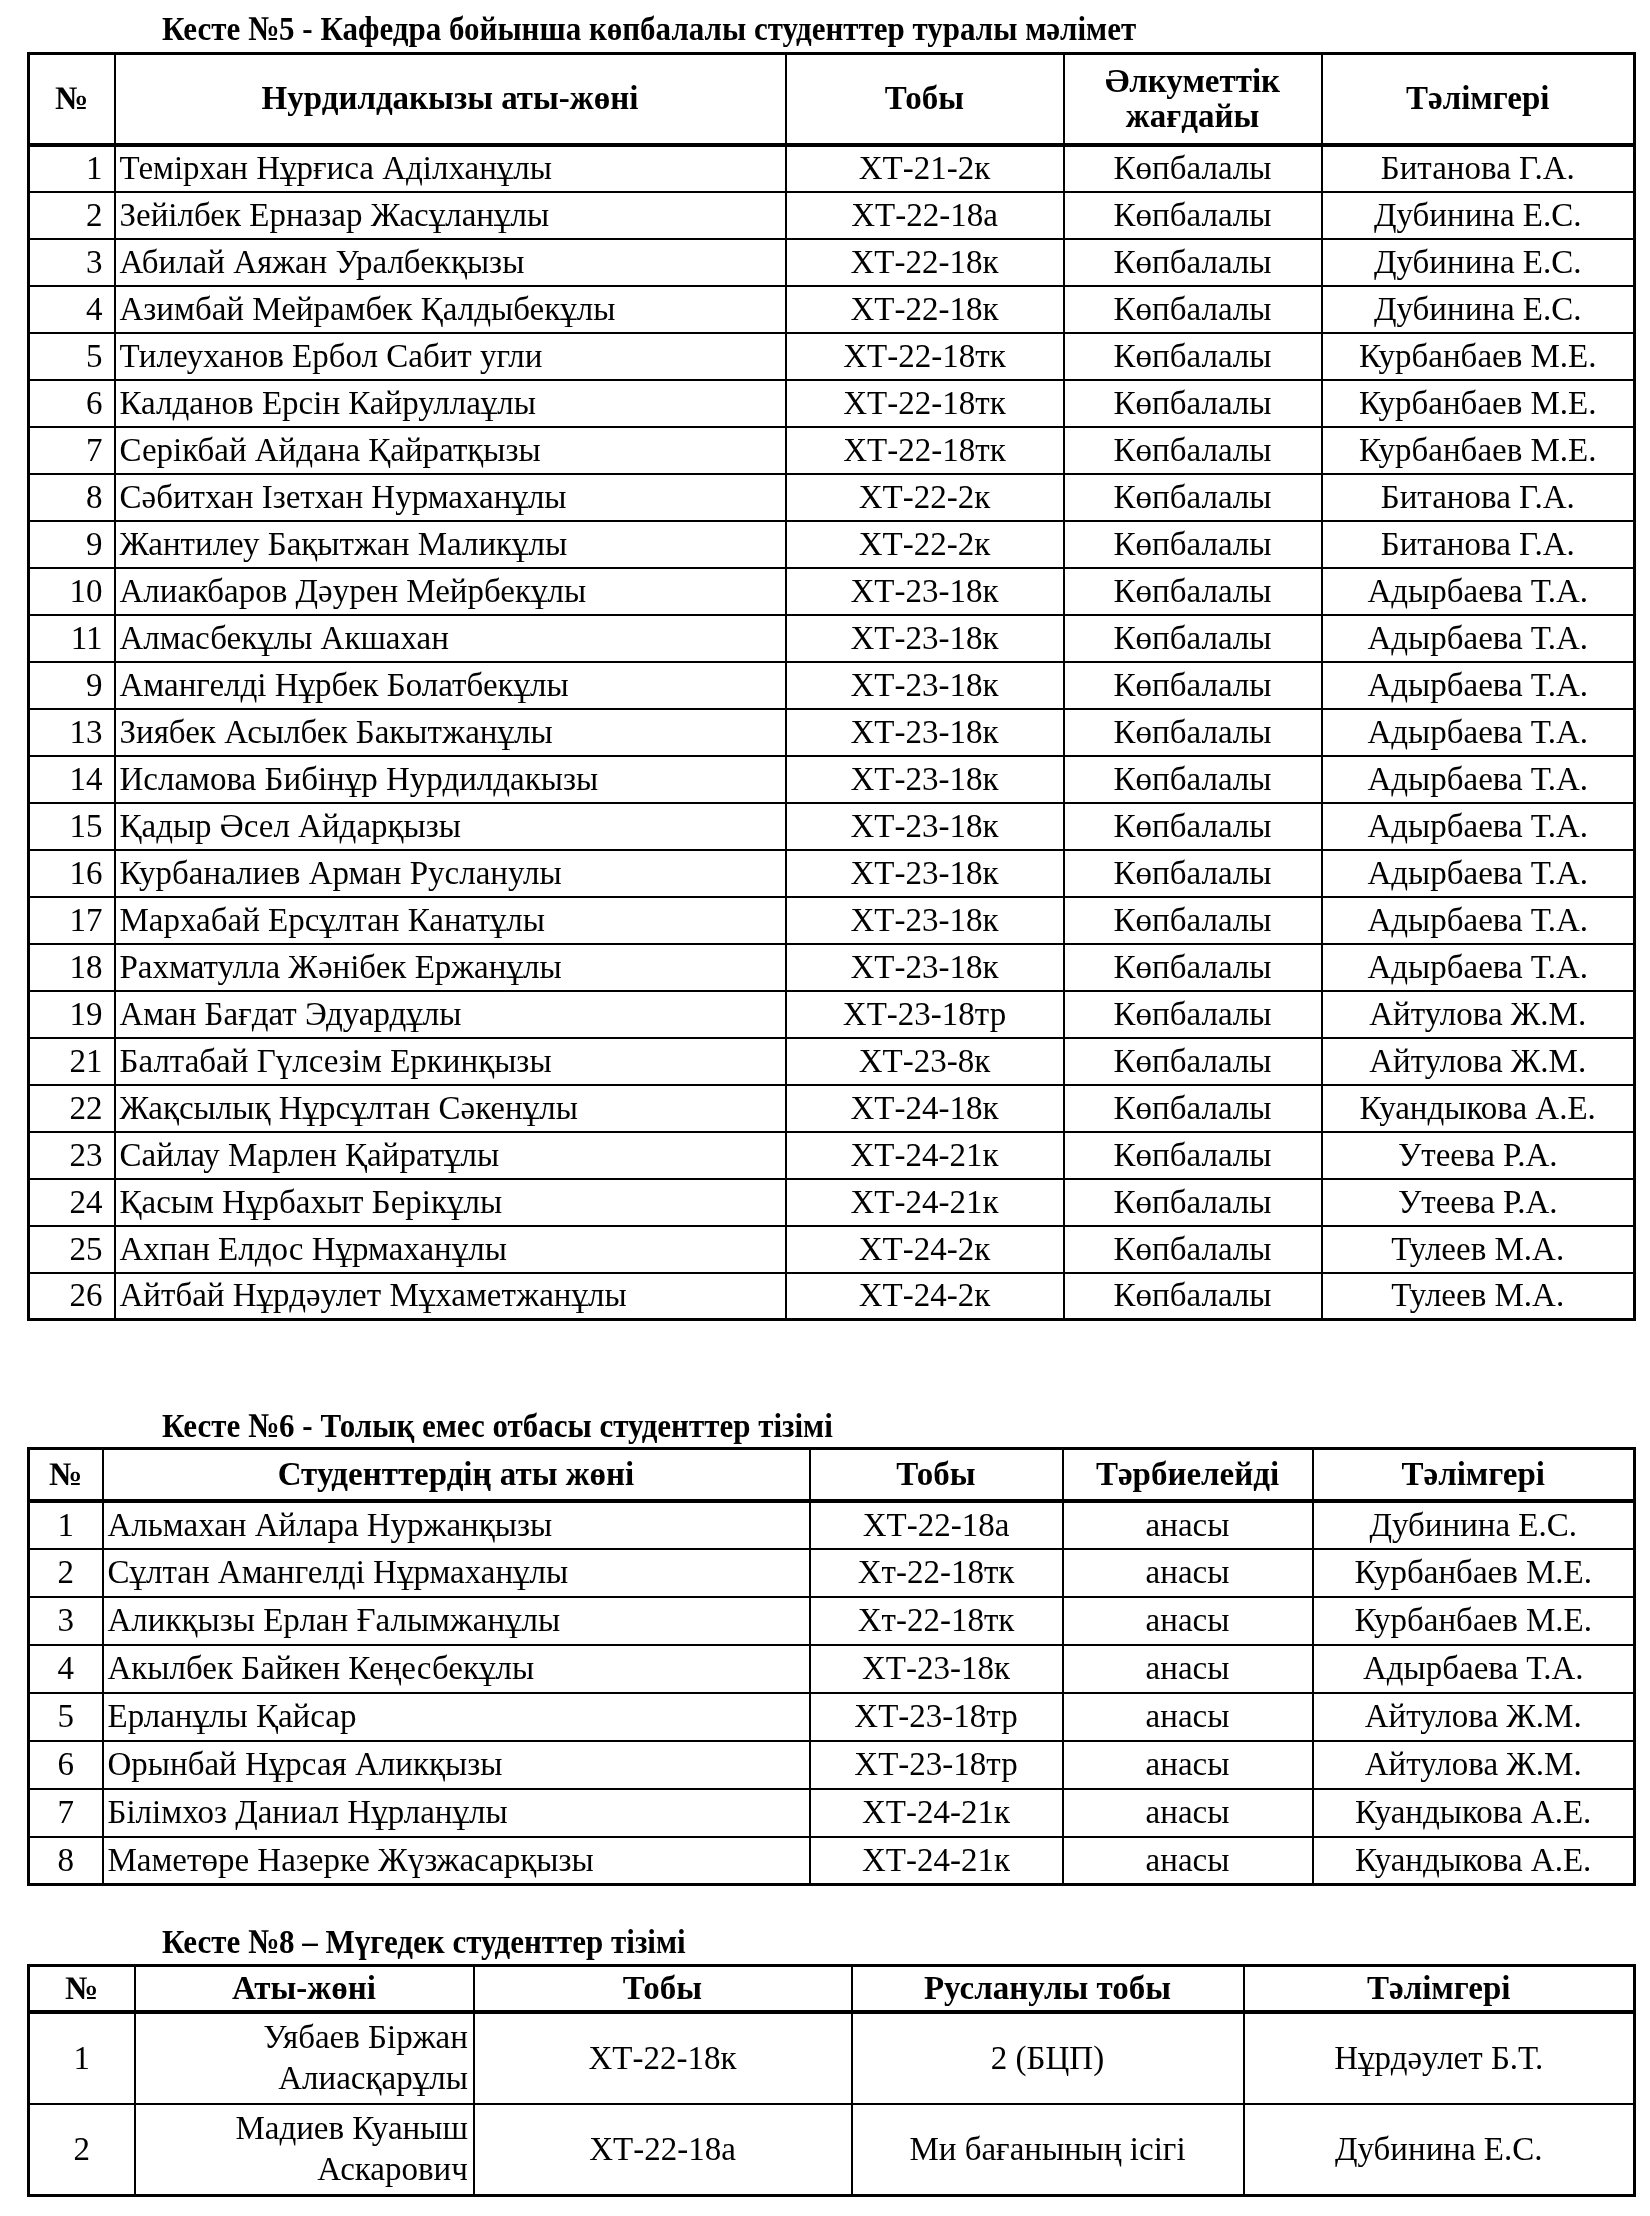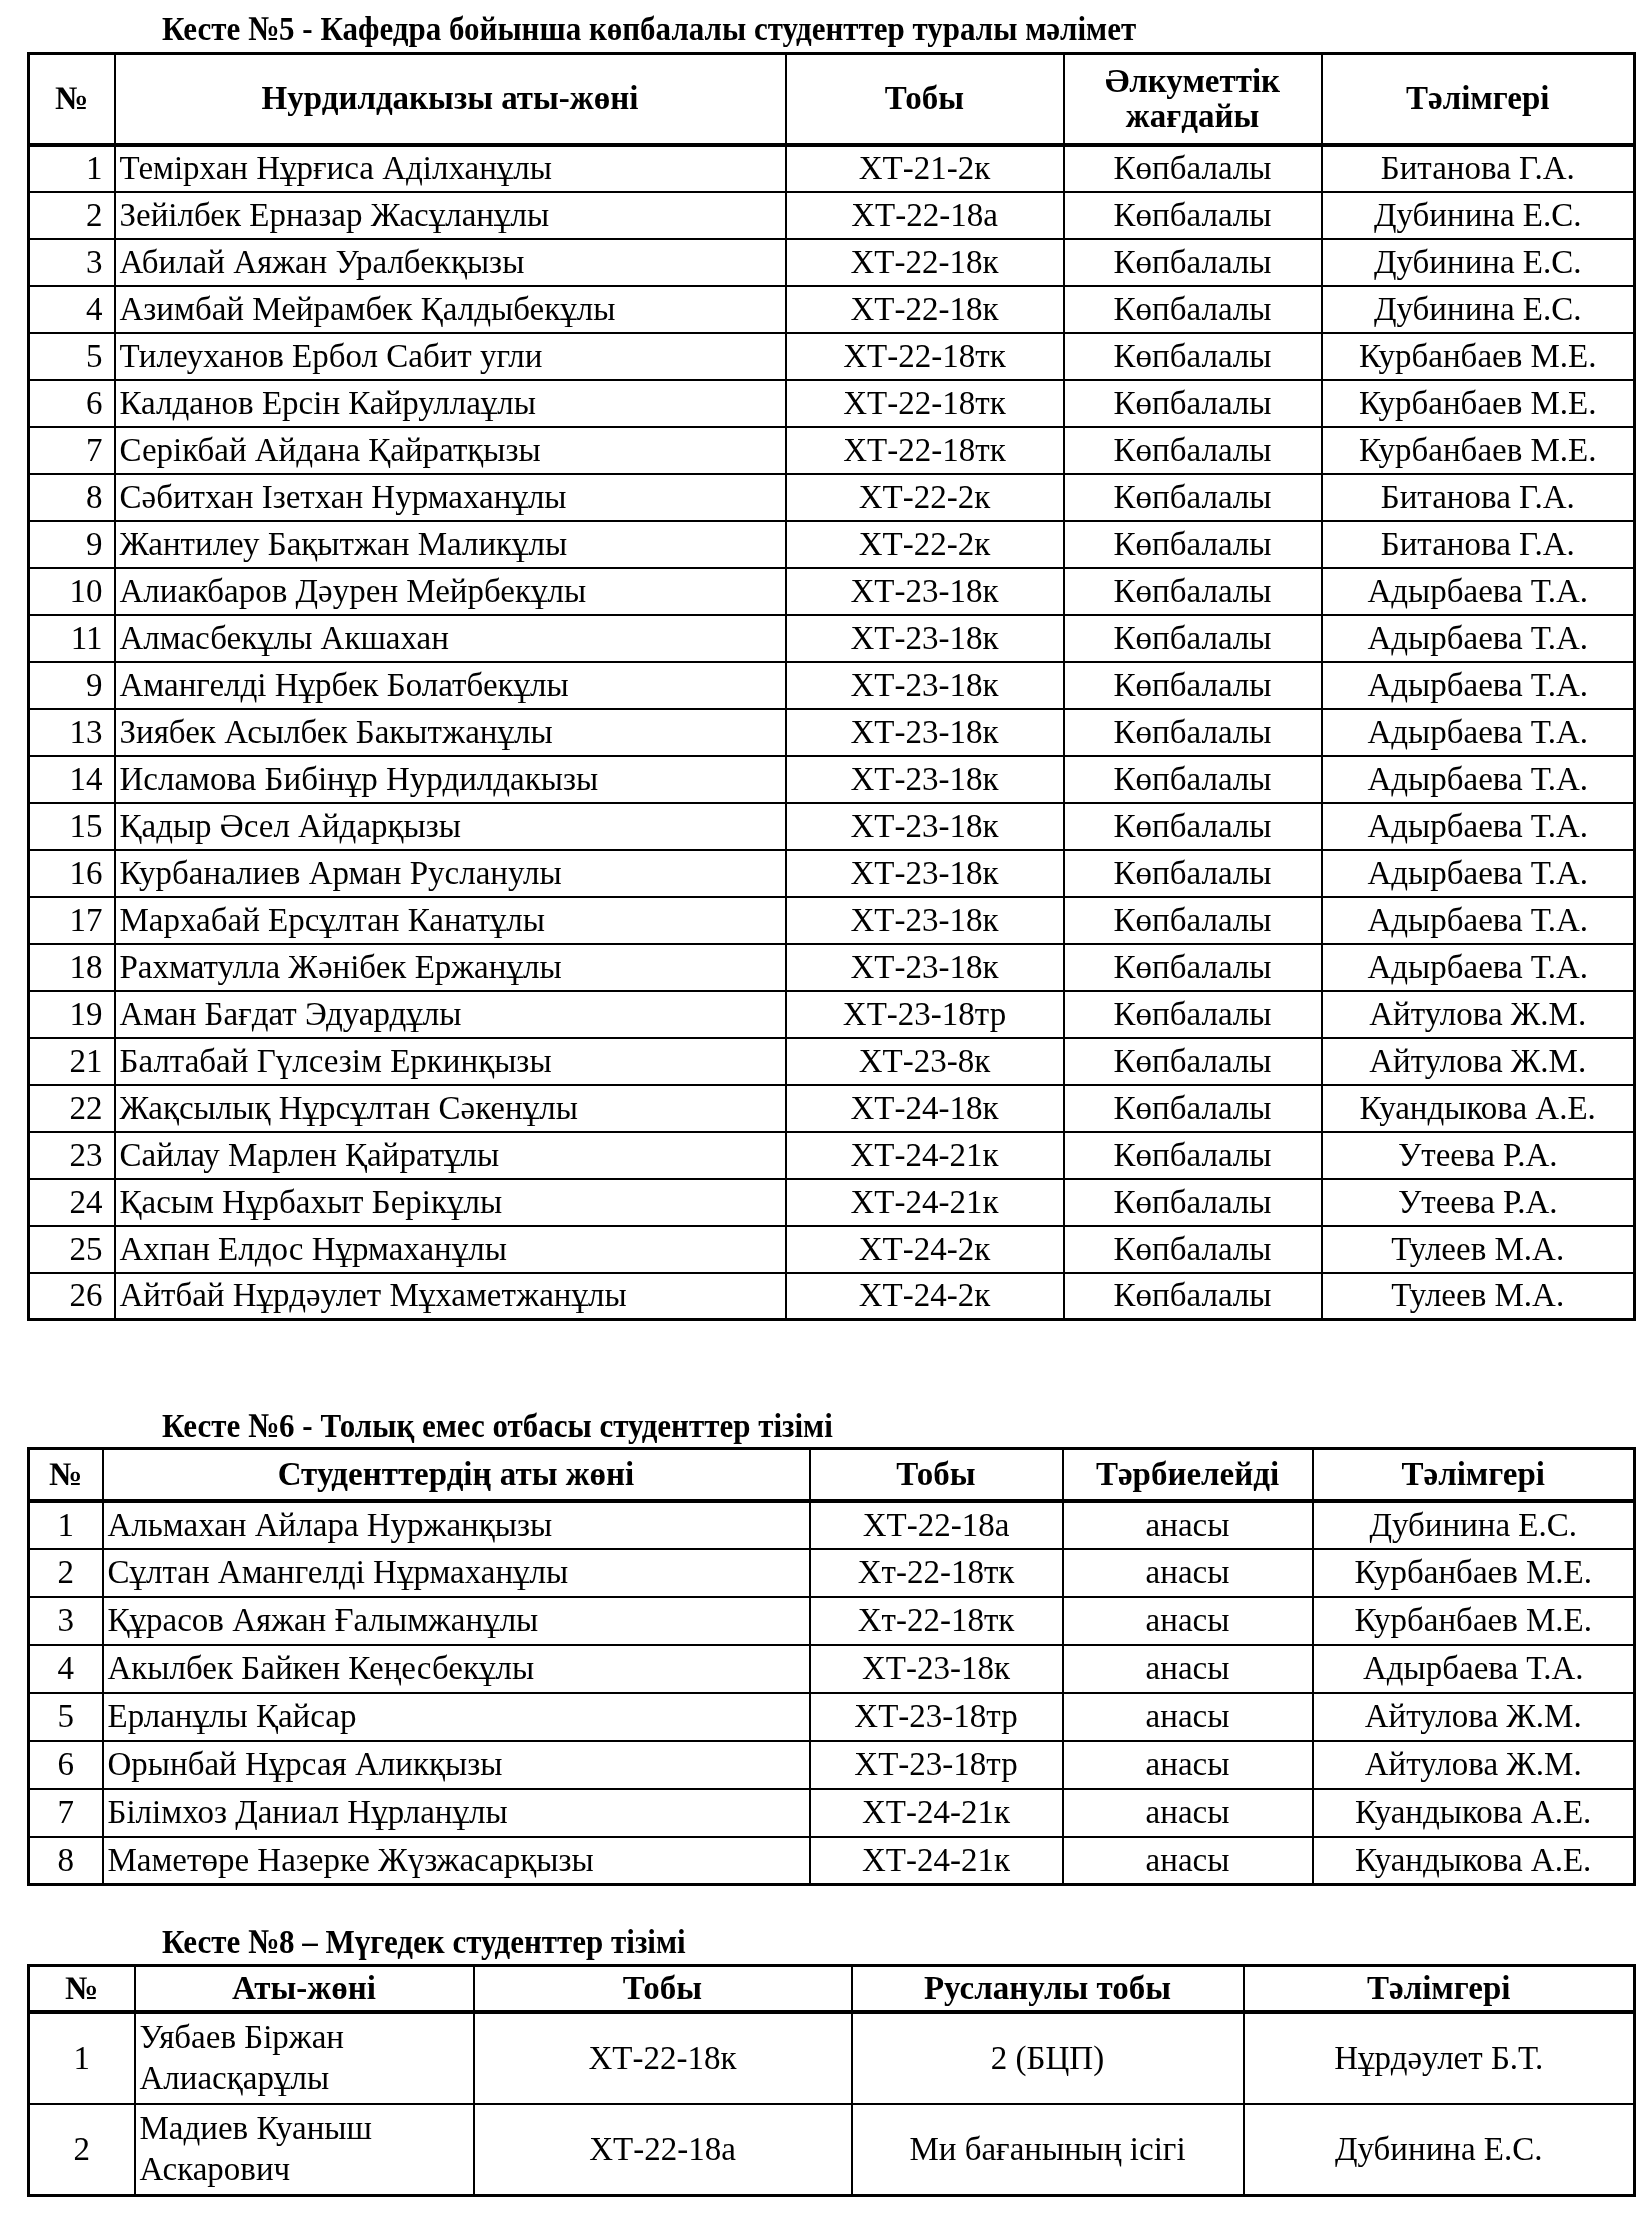--- a/index.html
+++ b/index.html
@@ -18,21 +18,21 @@
   th, td {
     border: 2.3px solid #000; padding: 0 4.7px; font-size: 33px;
     white-space: nowrap; overflow: hidden;
   }
   th { font-weight: bold; text-align: center; line-height: 1.05; }
   td { font-weight: normal; }
   thead tr { border-bottom: 4.7px solid #000; }
   td.num { text-align: right; padding-right: 11px; }
   td.name { text-align: left; padding-left: 4px; }
   td.center { text-align: center; }
-  td.wrap { white-space: normal; line-height: 1.25; }
+  td.wrap { white-space: normal; line-height: 1.25; text-align: right; }
   #t5 { left: 27px; top: 52px; width: 1607px; }
   #t5 thead tr { height: 91px; }
   #t5 tbody tr { height: 47px; }
   #t6 { left: 27px; top: 1447px; width: 1607px; }
   #t6 thead tr { height: 52px; }
   #t6 tbody tr { height: 48px; }
   #t6 td.num { text-align: center; padding-right: 4.7px; }
   #t8 { left: 27px; top: 1964px; width: 1607px; }
   #t8 thead tr { height: 46px; }
   #t8 tbody tr { height: 92px; }
@@ -266,21 +266,21 @@
       </tr>
       <tr>
         <td class="num">2</td>
         <td class="name">Сұлтан Амангелді Нұрмаханұлы</td>
         <td class="center">Хт-22-18тк</td>
         <td class="center">анасы</td>
         <td class="center">Курбанбаев М.Е.</td>
       </tr>
       <tr>
         <td class="num">3</td>
-        <td class="name">Құрасов Аяжан Ғалымжанұлы</td>
+        <td class="name">Аликқызы Ерлан Ғалымжанұлы</td>
         <td class="center">Хт-22-18тк</td>
         <td class="center">анасы</td>
         <td class="center">Курбанбаев М.Е.</td>
       </tr>
       <tr>
         <td class="num">4</td>
         <td class="name">Акылбек Байкен Кеңесбекұлы</td>
         <td class="center">ХТ-23-18к</td>
         <td class="center">анасы</td>
         <td class="center">Адырбаева Т.А.</td>

